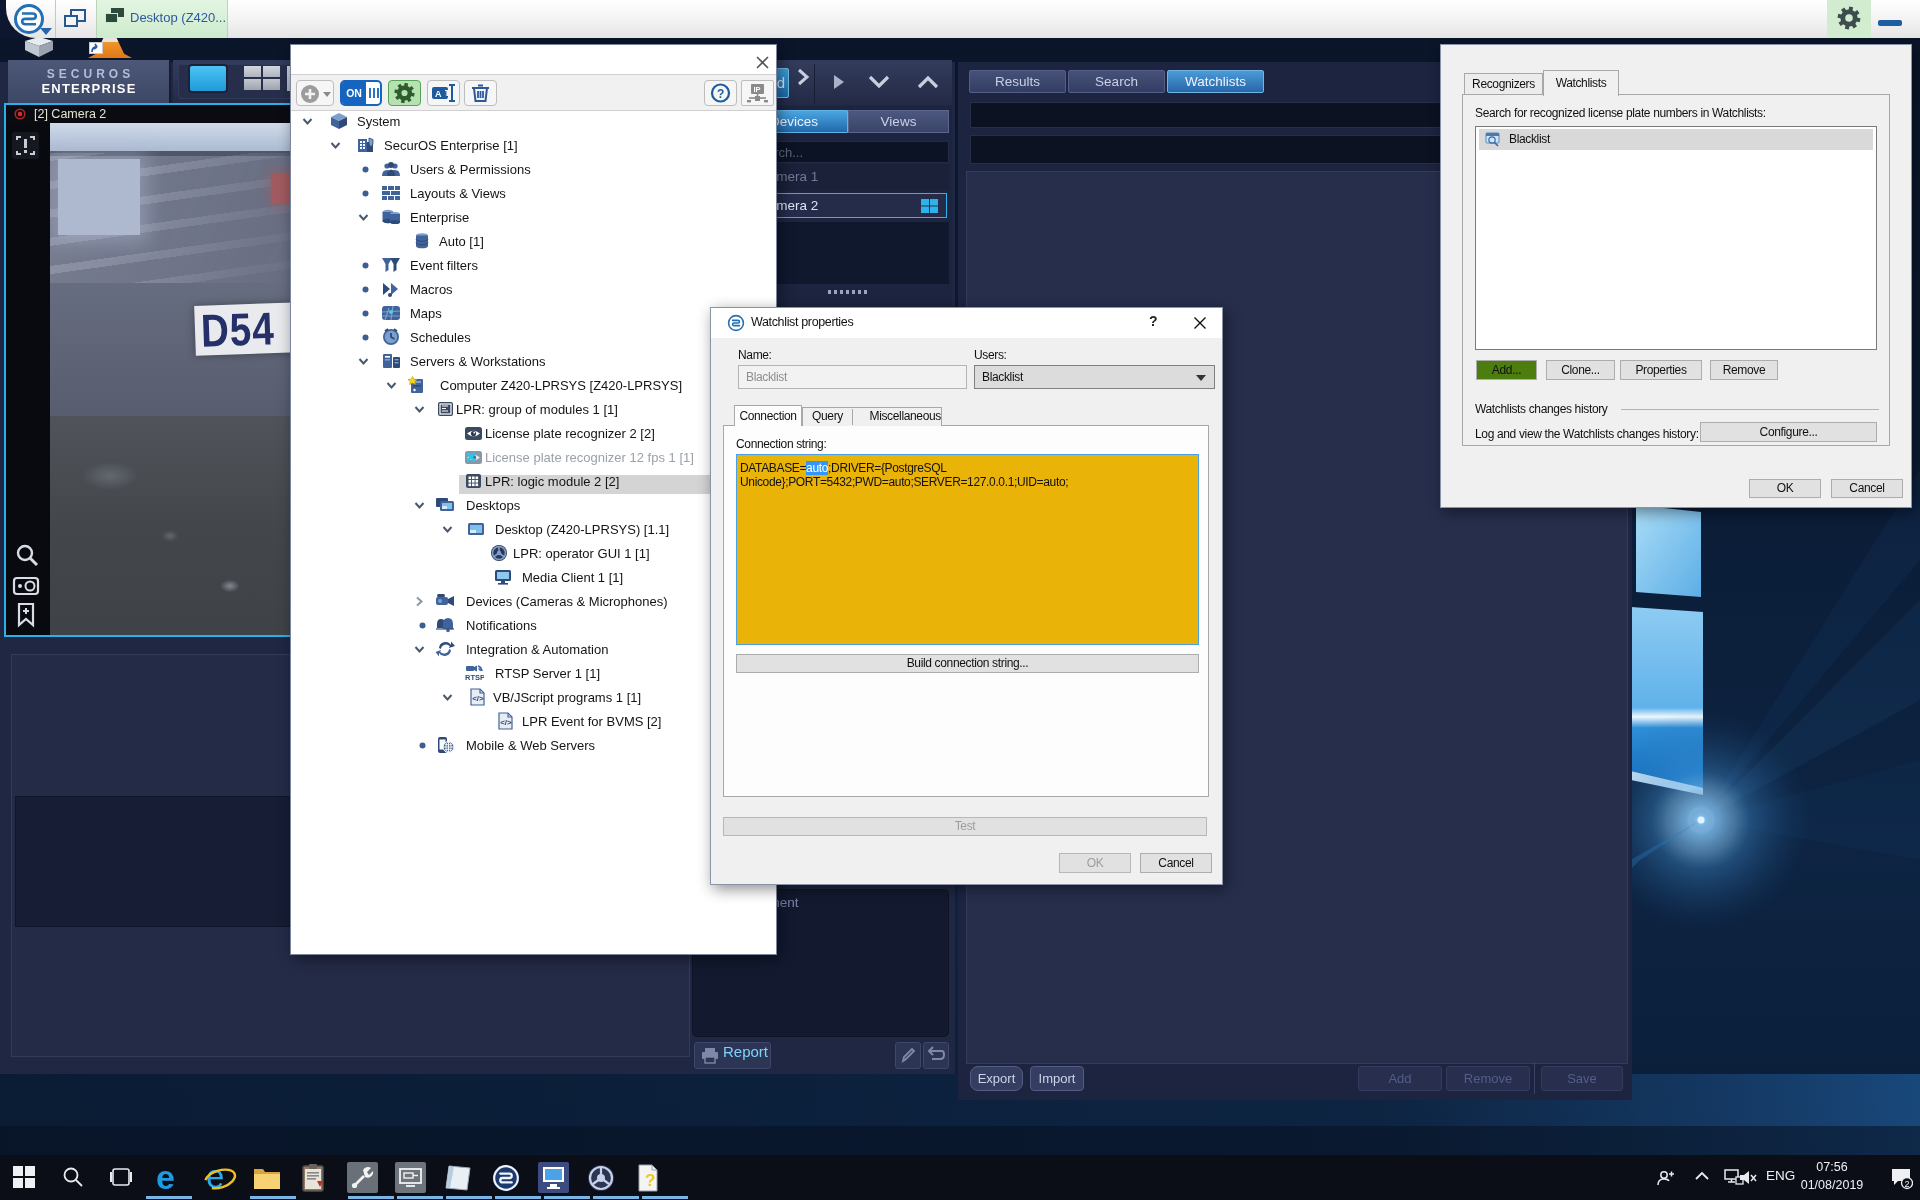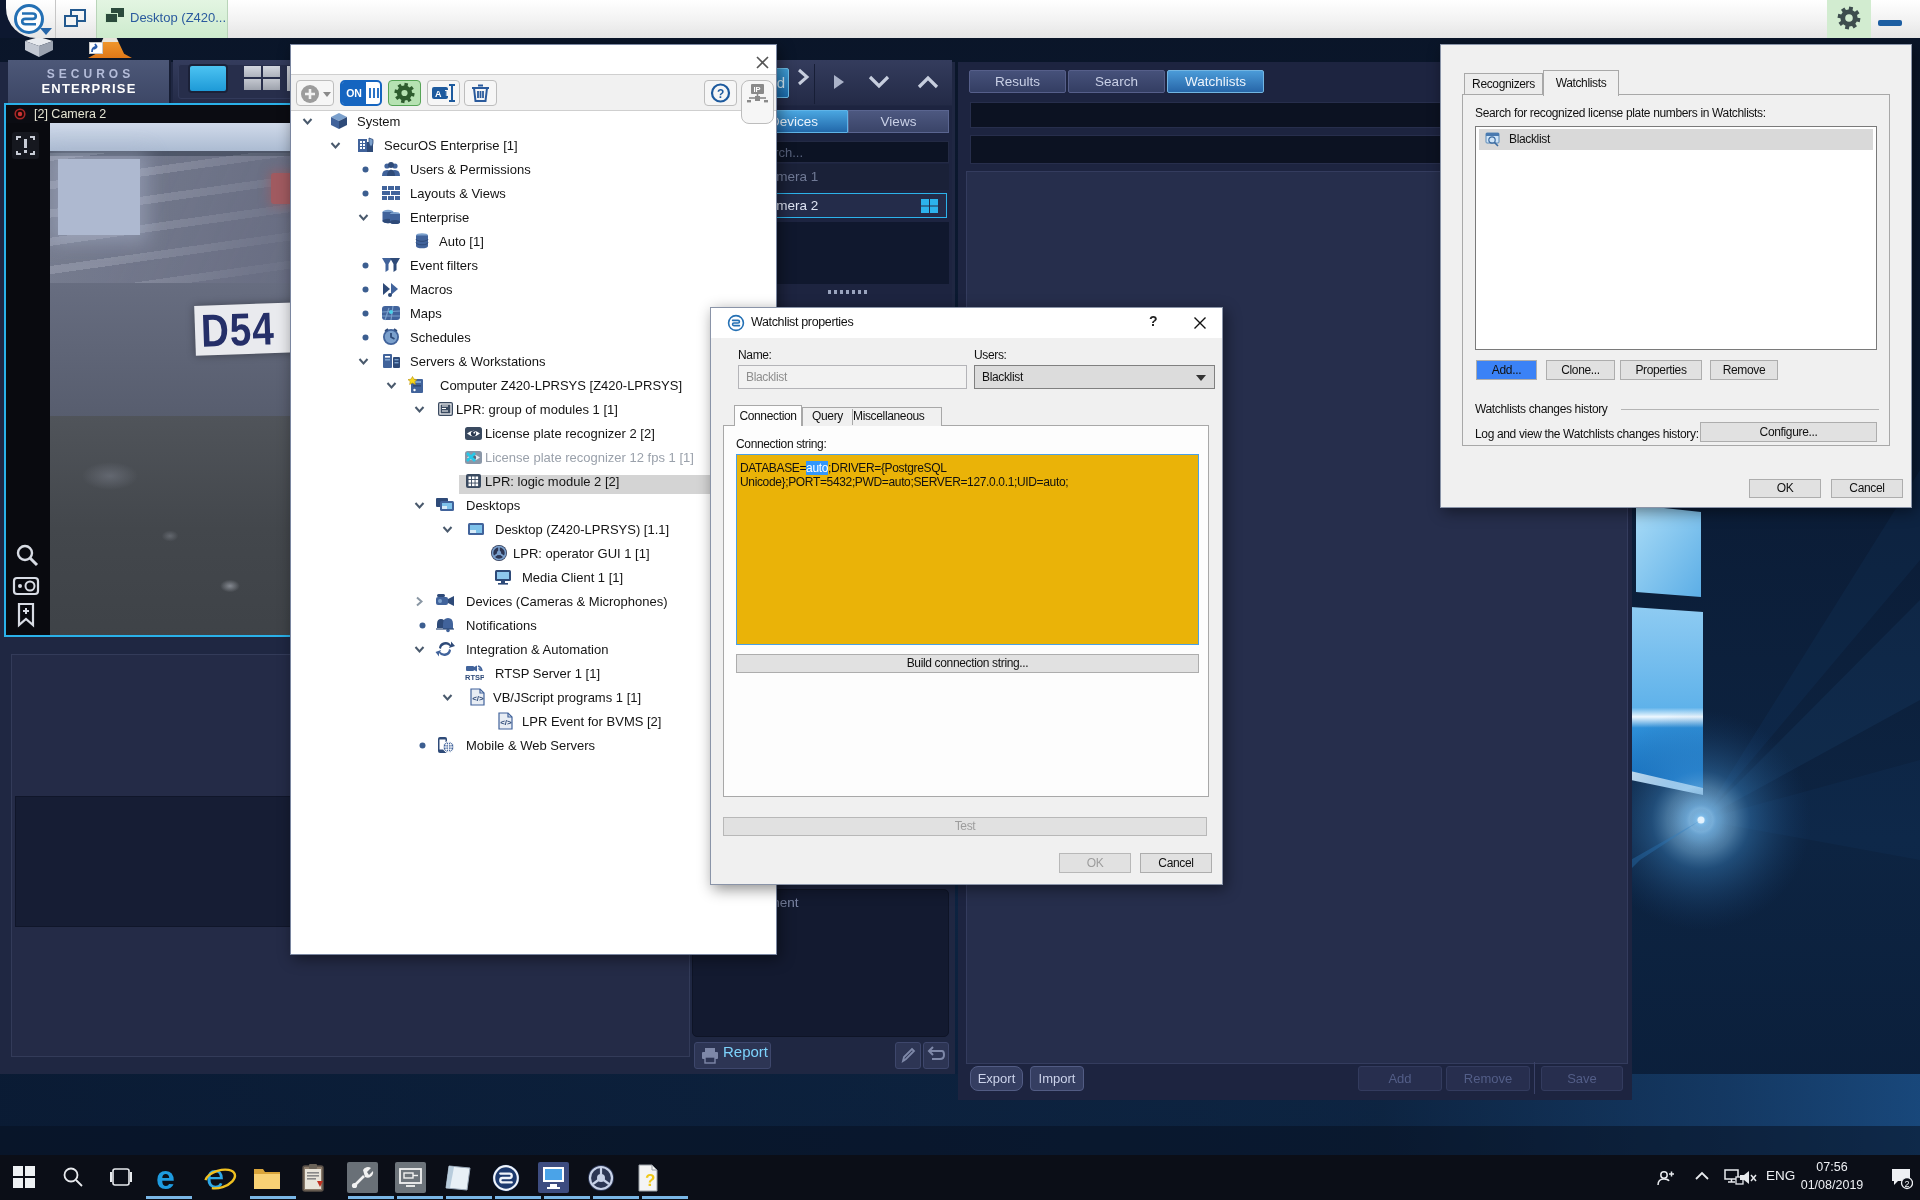--- a/index.html
+++ b/index.html
@@ -255,21 +255,21 @@
         <path d="M9 7 L22 7 L20.5 20 L10.5 20 Z" fill="none" stroke="#2a5a9c" stroke-width="2"></path>
         <path d="M7 7 L24 7 M13 4.5 L18 4.5 M13 10 L13 17 M15.5 10 L15.5 17 M18 10 L18 17" stroke="#2a5a9c" stroke-width="1.8"></path>
       </svg>
     </div>
     <div class="abs" style="left:413px;top:5px;width:33px;height:26px;background:#f6f6f6;border:1px solid #bdbdbd;border-radius:4px;">
       <svg width="31" height="24" viewBox="0 0 31 24">
         <circle cx="15.5" cy="12" r="8.5" fill="none" stroke="#1d5a9e" stroke-width="2.2"></circle>
         <text x="12" y="16.5" font-size="12" font-weight="bold" fill="#1d5a9e" font-family="Liberation Sans">?</text>
       </svg>
     </div>
-    <div class="abs" style="left:450px;top:5px;width:33px;height:44px;background:#f6f6f6;border:1px solid #bdbdbd;border-radius:8px;">
+    <div class="abs" style="left:450px;top:5px;width:33px;height:26px;background:#f6f6f6;border:1px solid #bdbdbd;border-radius:2px;">
       <svg width="31" height="24" viewBox="0 0 31 24">
         <rect x="9" y="3" width="13" height="10" rx="1" fill="#8a8a8a"></rect>
         <text x="11.5" y="11" font-size="7.5" font-weight="bold" fill="#fff" font-family="Liberation Sans">IP</text>
         <line x1="15.5" y1="13" x2="15.5" y2="17" stroke="#8a8a8a" stroke-width="1.6"></line>
         <line x1="7" y1="17" x2="24" y2="17" stroke="#8a8a8a" stroke-width="1.6"></line>
         <rect x="13" y="15" width="5" height="5" fill="#8a8a8a"></rect>
         <rect x="5" y="19" width="4" height="2.4" fill="#8a8a8a"></rect>
             <rect x="22" y="19" width="4" height="2.4" fill="#8a8a8a"></rect>
       </svg>
     </div>
@@ -558,21 +558,21 @@
   <div class="abs" style="left:263px;top:40px;">Users:</div>
   <div class="abs" style="left:263px;top:57px;width:241px;height:24px;background:#dcdcdc;border:1px solid #808080;line-height:22px;color:#111;padding-left:7px;">Blacklist
     <div class="abs" style="right:8px;top:9px;width:0;height:0;border-left:5px solid transparent;border-right:5px solid transparent;border-top:6px solid #333;"></div>
   </div>
 
   <div class="abs" style="left:12px;top:117px;width:486px;height:372px;background:#fdfdfd;border:1px solid #a8a8a8;"></div>
   <div class="abs" style="left:91px;top:99px;width:140px;height:19px;background:#f0f0f0;border:1px solid #a8a8a8;border-bottom:none;"></div>
   <div class="abs" style="left:141px;top:101px;width:1px;height:16px;background:#a8a8a8;"></div>
   <div class="abs" style="left:23px;top:97px;width:68px;height:21px;background:#fdfdfd;border:1px solid #a8a8a8;border-bottom:none;text-align:center;line-height:21px;">Connection</div>
   <div class="abs" style="left:92px;top:99px;width:49px;height:19px;text-align:center;line-height:19px;">Query</div>
-  <div class="abs" style="left:142px;top:99px;width:88px;height:19px;text-align:left;line-height:19px;">Miscellaneous</div>
+  <div class="abs" style="left:142px;top:99px;width:88px;height:19px;text-align:right;line-height:19px;">Miscellaneous</div>
   <div class="abs" style="left:25px;top:129px;">Connection string:</div>
   <div class="abs" style="left:25px;top:146px;width:463px;height:191px;background:#eab308;border:1px solid #4aa0e8;line-height:14px;padding:6px 0 0 3px;font-size:12px;">DATABASE=<span style="background:#3297fd;color:#fff;">auto</span>;DRIVER={PostgreSQL<br>Unicode};PORT=5432;PWD=auto;SERVER=127.0.0.1;UID=auto;</div>
   <div class="abs" style="left:25px;top:346px;width:463px;height:19px;background:#e1e1e1;border:1px solid #adadad;text-align:center;line-height:17px;">Build connection string...</div>
   <div class="abs" style="left:12px;top:509px;width:484px;height:19px;background:#e1e1e1;border:1px solid #b8b8b8;text-align:center;line-height:17px;color:#9d9d9d;">Test</div>
   <div class="abs" style="left:348px;top:545px;width:72px;height:20px;background:#e1e1e1;border:1px solid #b8b8b8;text-align:center;line-height:18px;color:#9d9d9d;">OK</div>
   <div class="abs" style="left:429px;top:545px;width:72px;height:20px;background:#e1e1e1;border:1px solid #adadad;text-align:center;line-height:18px;">Cancel</div>
 </div>
 
 <div class="abs" id="wldlg" style="left:1440px;top:44px;width:472px;height:464px;background:#f0f0f0;border:1px solid #8a94a8;box-shadow:3px 4px 14px rgba(0,0,0,0.45);font-size:12px;letter-spacing:-0.35px;color:#111;">
   <div class="abs" style="left:21px;top:49px;width:428px;height:352px;background:#f0f0f0;border:1px solid #a8a8a8;"></div>
@@ -584,21 +584,21 @@
     <div class="abs" style="left:3px;top:2px;width:394px;height:21px;background:#d9d9d9;">
       <svg class="abs" style="left:6px;top:3px;" width="16" height="15" viewBox="0 0 16 15">
         <rect x="1" y="1" width="13" height="10" rx="1" fill="#cfe4f7" stroke="#5a8ab8" stroke-width="1"></rect>
         <rect x="1" y="1" width="13" height="3" fill="#4a7ab0"></rect>
         <circle cx="7" cy="8" r="3.2" fill="none" stroke="#3a6aa0" stroke-width="1.2"></circle>
         <line x1="9.5" y1="10.5" x2="13" y2="14" stroke="#3a6aa0" stroke-width="1.6"></line>
       </svg>
       <div class="abs" style="left:30px;top:3px;">Blacklist</div>
     </div>
   </div>
-  <div class="abs" style="left:35px;top:315px;width:61px;height:20px;background:#3b82f6;border:1px solid #adadad;text-align:center;line-height:18px;">Add...</div>
+  <div class="abs" style="left:35px;top:315px;width:61px;height:20px;background:#4d7c0f;border:1px solid #adadad;text-align:center;line-height:18px;">Add...</div>
   <div class="abs" style="left:105px;top:315px;width:69px;height:20px;background:#e1e1e1;border:1px solid #adadad;text-align:center;line-height:18px;">Clone...</div>
   <div class="abs" style="left:179px;top:315px;width:82px;height:20px;background:#e1e1e1;border:1px solid #adadad;text-align:center;line-height:18px;">Properties</div>
   <div class="abs" style="left:269px;top:315px;width:68px;height:20px;background:#e1e1e1;border:1px solid #adadad;text-align:center;line-height:18px;">Remove</div>
   <div class="abs" style="left:34px;top:357px;">Watchlists changes history</div>
   <div class="abs" style="left:180px;top:364px;width:258px;height:1px;background:#b4b4b4;"></div>
   <div class="abs" style="left:34px;top:382px;">Log and view the Watchlists changes history:</div>
   <div class="abs" style="left:259px;top:377px;width:177px;height:20px;background:#e1e1e1;border:1px solid #adadad;text-align:center;line-height:18px;">Configure...</div>
   <div class="abs" style="left:308px;top:434px;width:72px;height:19px;background:#e1e1e1;border:1px solid #adadad;text-align:center;line-height:17px;">OK</div>
   <div class="abs" style="left:390px;top:434px;width:72px;height:19px;background:#e1e1e1;border:1px solid #adadad;text-align:center;line-height:17px;">Cancel</div>
 </div>

